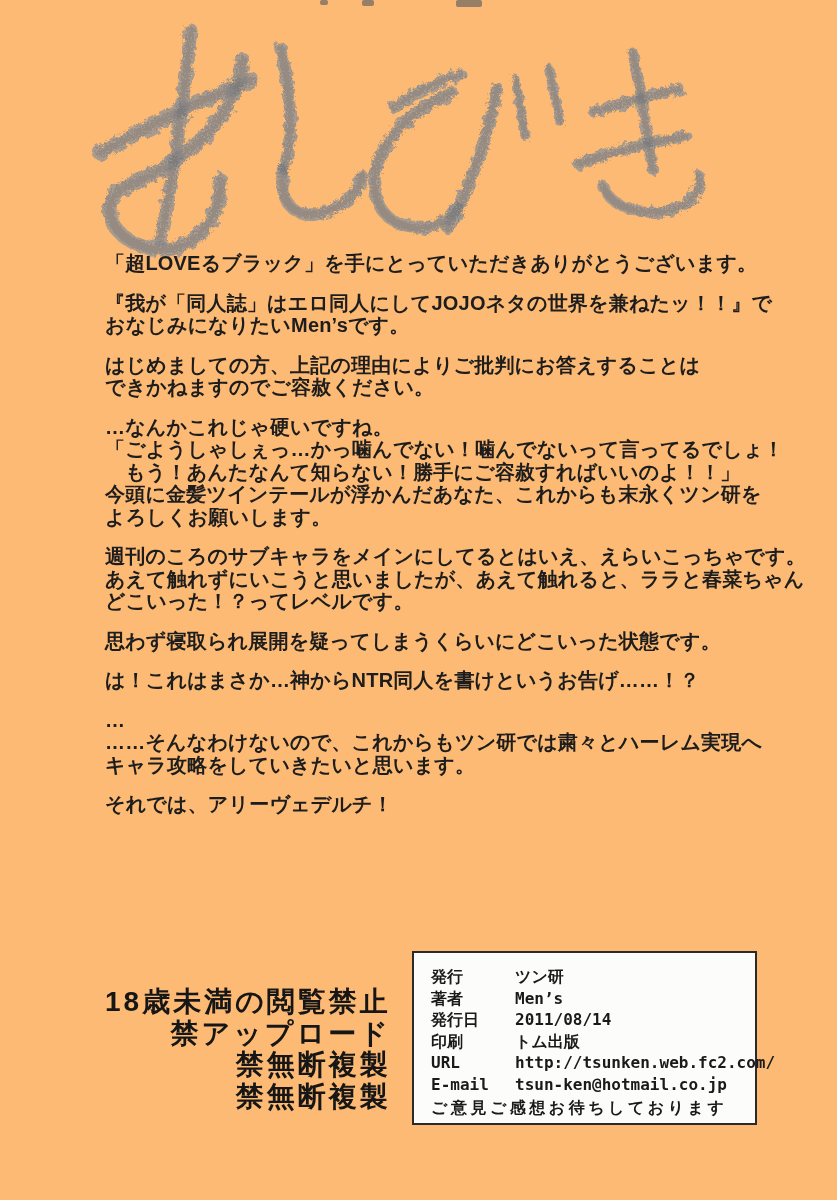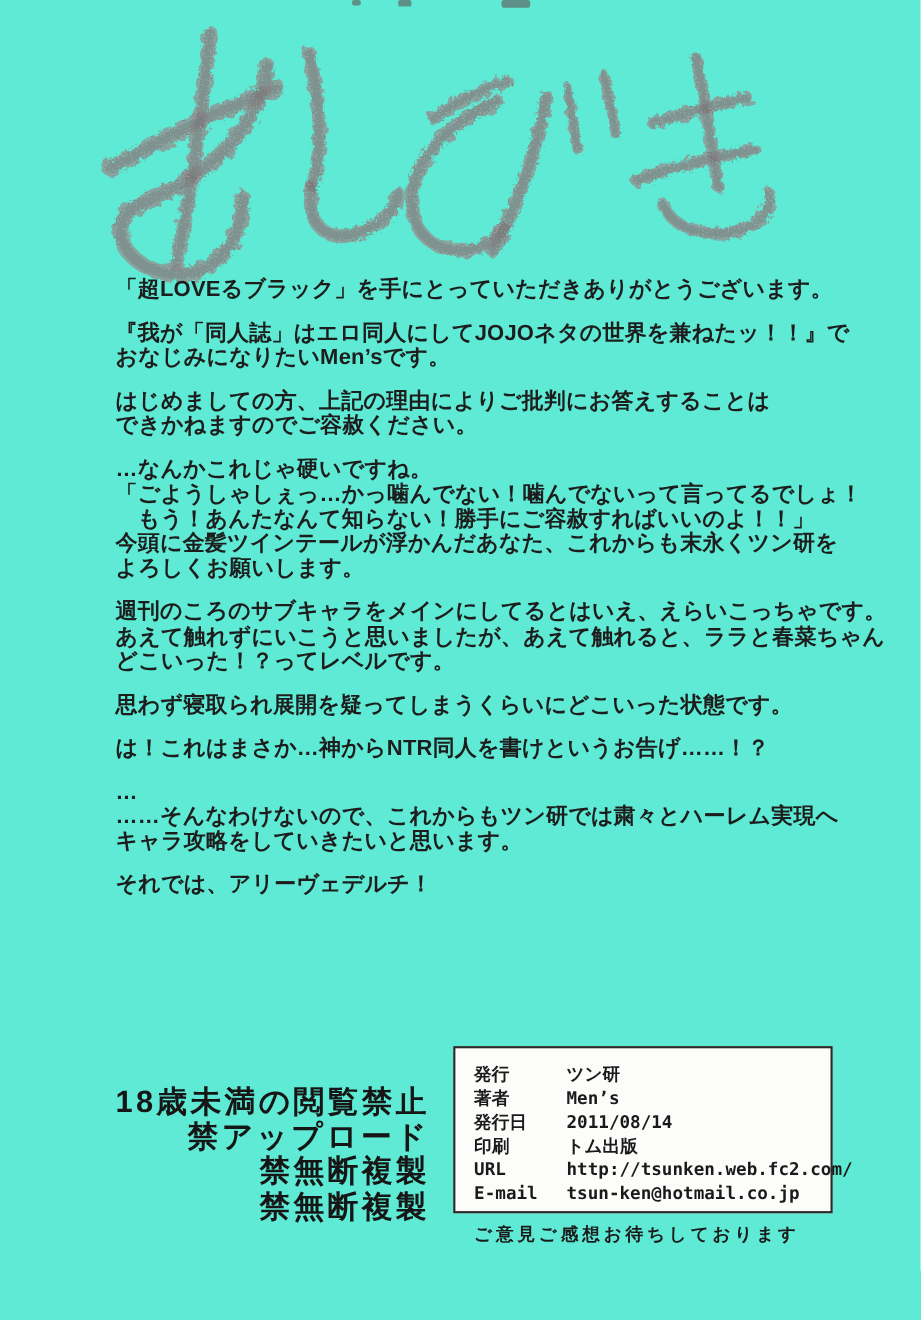--- a/index.html
+++ b/index.html
@@ -4,21 +4,21 @@
 <style>
   html, body {
     margin: 0;
     padding: 0;
     background: #ffffff;
   }
   .page {
     position: relative;
     width: 837px;
     height: 1200px;
-    background: #5eead4;
+    background: #fdba74;
     overflow: hidden;
     font-family: "Liberation Sans", "DejaVu Sans", sans-serif;
     color: #1d1d1d;
   }
   .title-area {
     position: absolute;
     left: 0; top: 0;
     width: 837px; height: 270px;
   }
   .title-area svg { display: block; }
@@ -58,21 +58,21 @@
     line-height: 31.5px;
     letter-spacing: 3px;
     white-space: pre;
     color: #161616;
   }
   .colophon-box {
     position: absolute;
     left: 412px;
     top: 951px;
     width: 345px;
-    height: 152px;
+    height: 174px;
     box-sizing: border-box;
     border: 2px solid #2b2b2b;
     background: #fcfcfa;
     padding: 13px 10px 10px 17px;
     font-family: "DejaVu Sans Mono", "Liberation Mono", monospace;
     font-size: 16px;
     color: #1a1a1a;
   }
   .colo-row {
     display: flex;
@@ -80,21 +80,21 @@
     white-space: pre;
   }
   .colo-label {
     min-width: 84px;
     font-weight: 600;
   }
   .colo-value {
     font-weight: 600;
   }
   .colophon-footer {
-    margin-top: 16px;
+    margin-top: 2px;
     line-height: 22px;
     letter-spacing: 3.5px;
     font-weight: 600;
     white-space: pre;
   }
   .speck {
     position: absolute;
     background: #5f5f5f;
     opacity: 0.65;
     border-radius: 2px;

